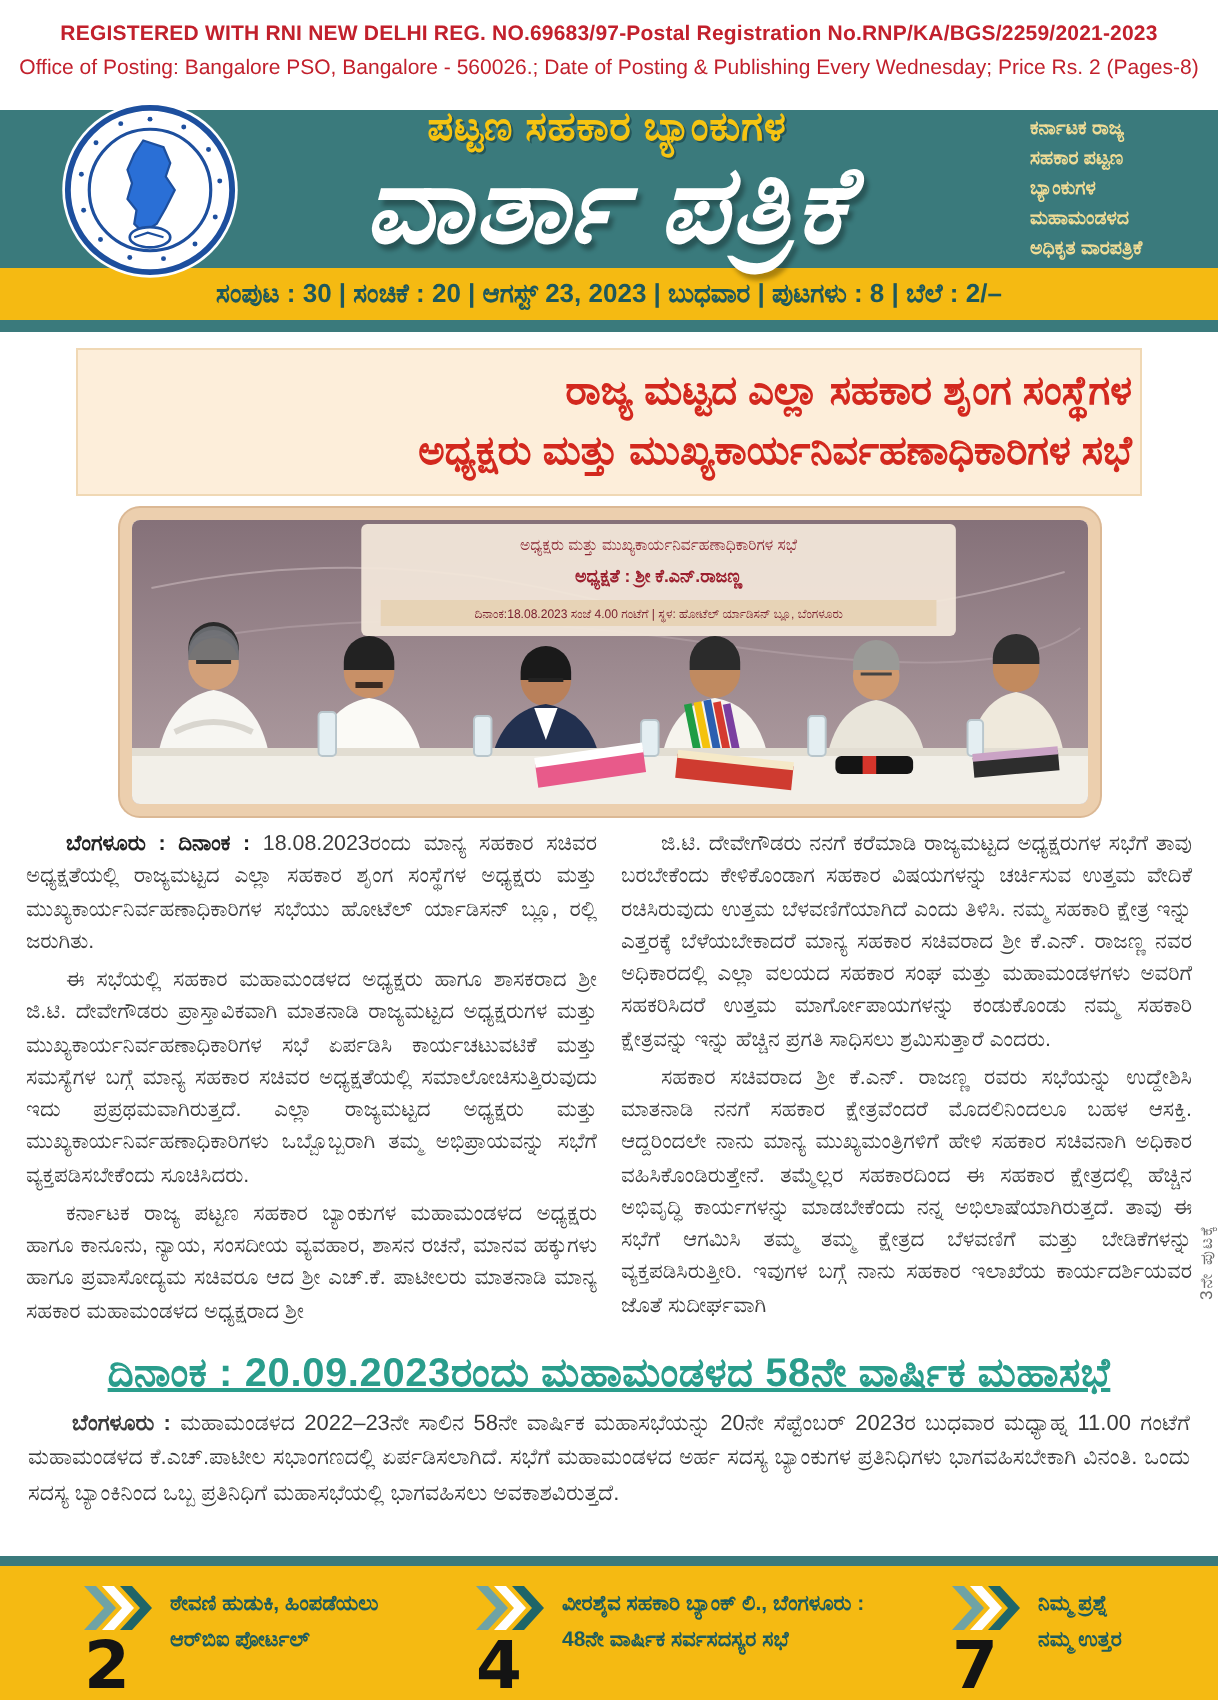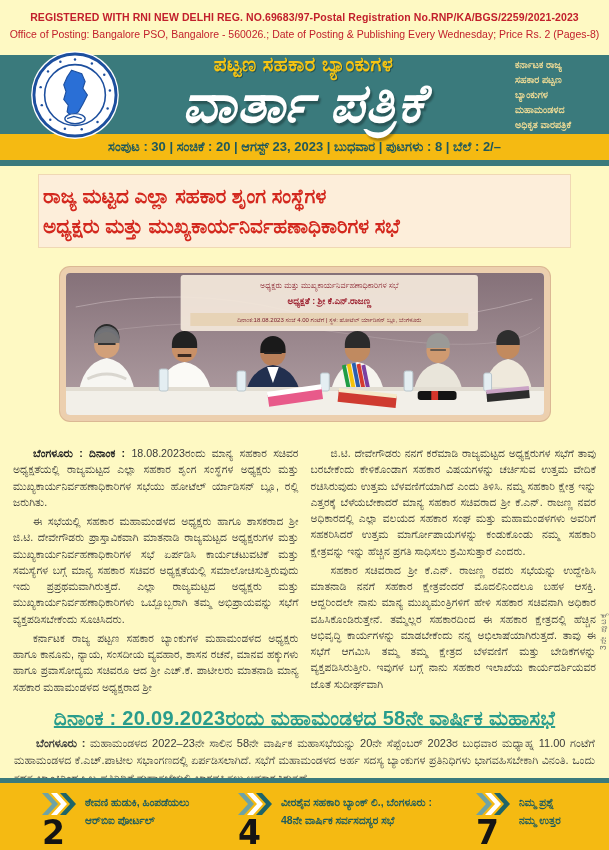--- a/index.html
+++ b/index.html
@@ -1,18 +1,18 @@
 <!DOCTYPE html>
 <html><head>
 <meta charset="utf-8">
 <style>
   * { box-sizing: border-box; margin: 0; padding: 0; }
   html,body { background:#888; }
   .page {
-    width: 609px; height: 850px; margin: 0 auto; background: #fef9c3;
+    width: 609px; height: 850px; margin: 0 auto; background: #ffffff;
     position: relative; overflow: hidden;
     font-family: "Liberation Sans", "DejaVu Sans", sans-serif;
   }
   
   .topbar { height: 55px; padding-top: 9px; text-align: center;
     color: #c2202c; font-size: 10.5px; line-height: 1.6; }
   .topbar .l1 { font-weight: 600; letter-spacing: .1px; }
   
   .masthead { height: 79px; background: #3a7a7c; display: flex;
     align-items: center; padding: 0 8px 0 0; }
@@ -22,30 +22,30 @@
     text-shadow: 1px 1px 0 #23555a; letter-spacing: .5px; }
   .title { color: #ffffff; font-size: 54px; font-weight: bold; font-style: italic;
     line-height: 1.02; letter-spacing: 1px; text-shadow: 2px 3px 2px rgba(0,0,0,.3); }
   .tagline { width: 86px; flex: 0 0 auto; color: #f0dc96; font-size: 9.5px;
     font-weight: bold; line-height: 1.6; text-align: left; margin-left: 28px; }
   
   .issue-bar { height: 26px; background: #f5ba12; display: flex; align-items: center;
     justify-content: center; color: #1e585c; font-weight: bold; font-size: 13px; }
   .teal-rule { height: 6px; background: #3a7a7c; }
   
-  .headline-box { width: 533px; margin: 8px auto 19px; background: #fdeeda;
-    border: 1px solid #f0d8b4; text-align: left; color: #d3281e;
+  .headline-box { width: 533px; margin: 8px auto 6px; background: #fdeeda;
+    border: 1px solid #f0d8b4; text-align: right; color: #d3281e;
     font-weight: bold; font-size: 20px; line-height: 1.5; padding: 6px 4px; }
   
   .photo-frame { width: 490px; margin: 0 auto; border: 6px solid #eccfae;
     border-radius: 10px; background: #fff; overflow: hidden;
     box-shadow: 0 0 0 1px #dbb894; }
   .photo-frame svg { display: block; width: 100%; height: 142px; }
   
-  .columns { display: flex; gap: 12px; padding: 24px 13px 0; }
+  .columns { display: flex; gap: 12px; padding: 6px 13px 0; }
   .col { flex: 1; font-size: 10.7px; color: #3b3b3b; text-align: justify;
     line-height: 1.52; }
   .col p { margin: 0 0 3px; text-indent: 20px; }
   .col b { color: #222; }
   .continued { position: absolute; right: 1px; top: 612px;
     writing-mode: vertical-rl; transform: rotate(180deg);
     font-size: 8.5px; color: #6b6b6b; letter-spacing: 1px; }
   
   .story2-headline { text-align: center; color: #2a9d8c; font-size: 20px;
     font-weight: bold; margin: 9px 0 5px; letter-spacing: .3px; text-decoration: underline; }

